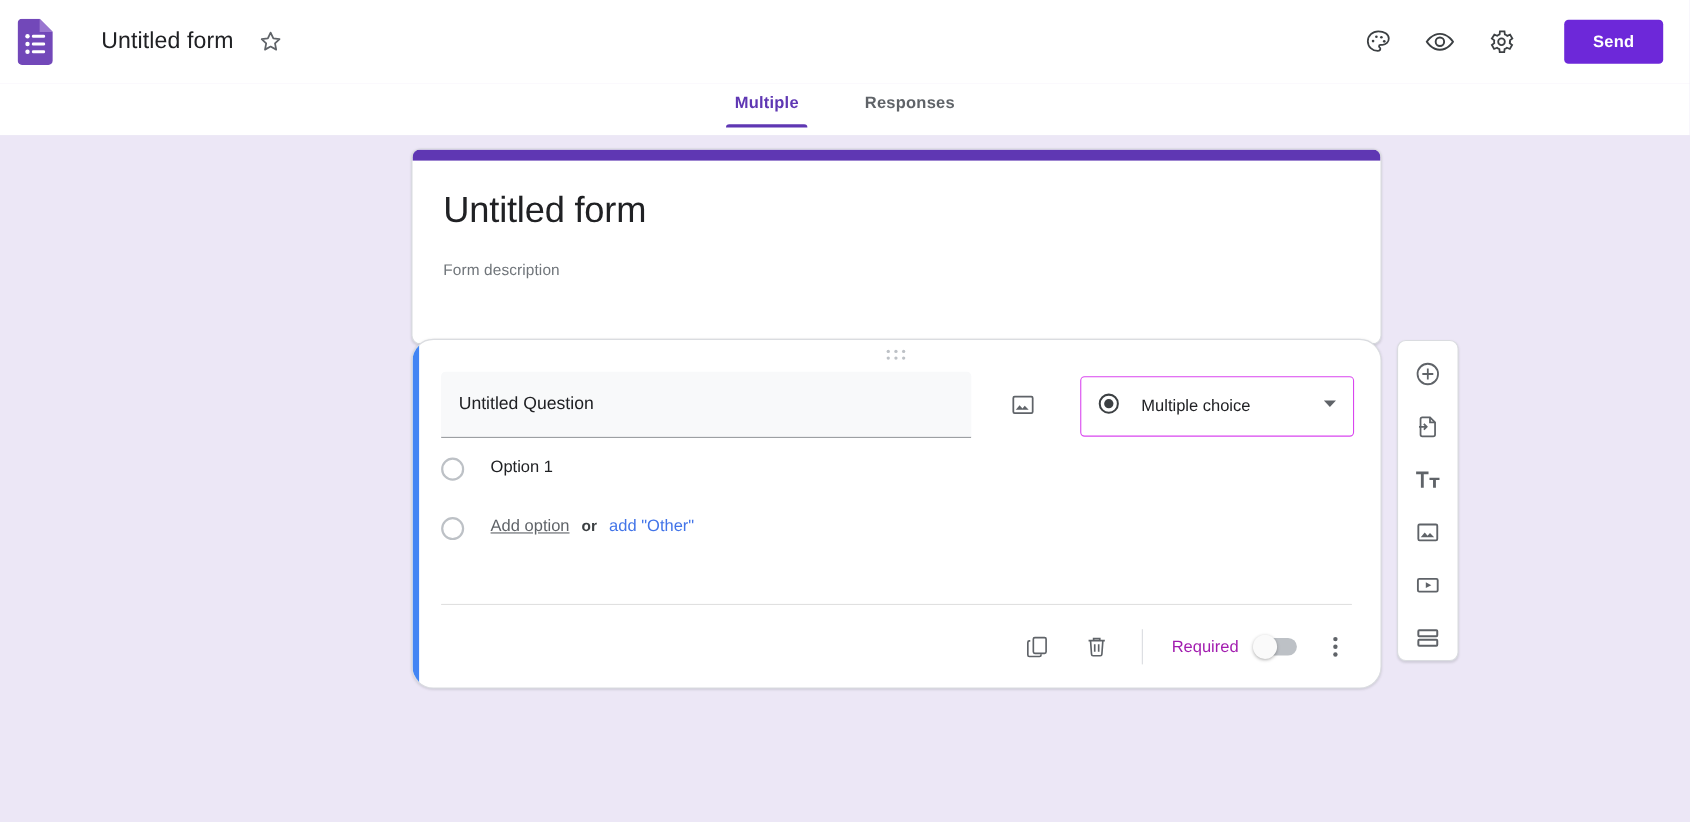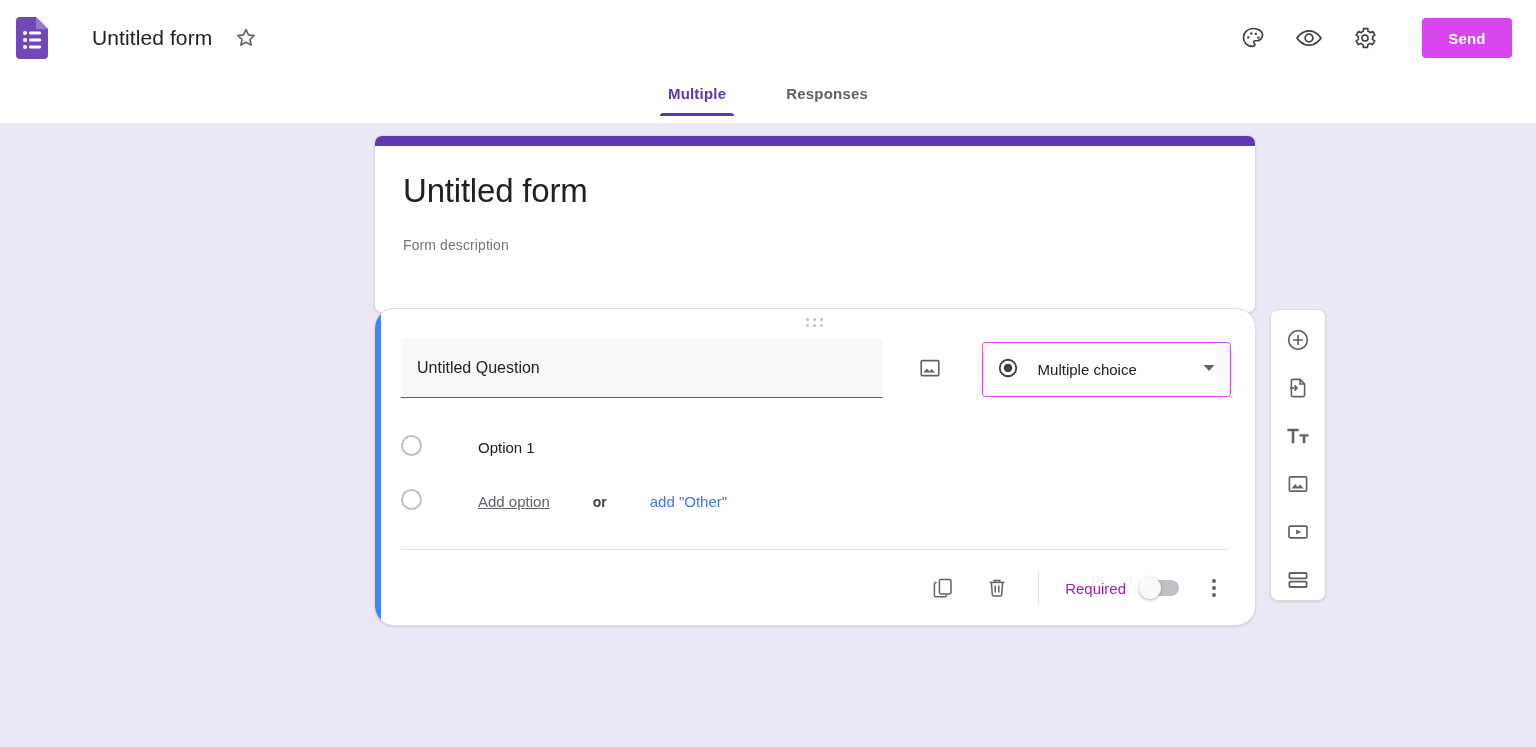--- a/index.html
+++ b/index.html
@@ -21,21 +21,21 @@
   .title-block { display: flex; align-items: center; margin-left: 42px; }
   .form-title {
     font-size: 21px; color: #202124; letter-spacing: .1px;
     white-space: nowrap;
   }
   .star-btn { margin-left: 20px; width: 28px; height: 28px; display:flex; align-items:center; justify-content:center; cursor:pointer; }
   .top-actions { margin-left: auto; display: flex; align-items: center; gap: 26px; padding-right: 24px; }
   .icon-btn { width: 30px; height: 30px; display: flex; align-items: center; justify-content: center; cursor: pointer; }
   .send-btn {
     margin-left: 16px;
-    background: #d946ef; color: #fff;
+    background: #6d28d9; color: #fff;
     border: none; border-radius: 4px;
     height: 40px; min-width: 90px; padding: 0 22px;
     font-size: 15px; font-weight: bold; letter-spacing: .2px;
     font-family: "Liberation Sans", sans-serif;
     cursor: pointer;
   }
 
   
   .tabbar {
     position: absolute; top: 76px; left: 0;
@@ -124,21 +124,21 @@
     margin-left: 38px; margin-top: 4px;
     width: 257px; height: 55px;
     border: 1px solid #d946ef; border-radius: 4px;
     display: flex; align-items: center; padding: 0 14px;
     cursor: pointer; background: #fff;
   }
   .q-type-label { margin-left: 19px; font-size: 15px; color: #202124; flex: 1; }
 
   
   .options { padding: 18px 24px 0 26px; }
-  .opt-row { display: flex; align-items: flex-end; height: 40px; gap: 32px; }
+  .opt-row { display: flex; align-items: flex-start; height: 40px; }
   .opt-circle {
     width: 21px; height: 21px; border-radius: 50%;
     border: 2px solid #bdc1c6; flex: none;
   }
   .opt-label { margin-left: 24px; font-size: 15px; color: #202124; }
   .opt-label.muted { color: #5f6368; text-decoration: underline; }
   .opt-or { margin-left: 11px; font-size: 14px; color: #3c4043; font-weight: bold; }
   .opt-other { margin-left: 11px; font-size: 15px; color: #4274e8; cursor: pointer; }
   .opt-row.add { margin-top: 14px; }
 

